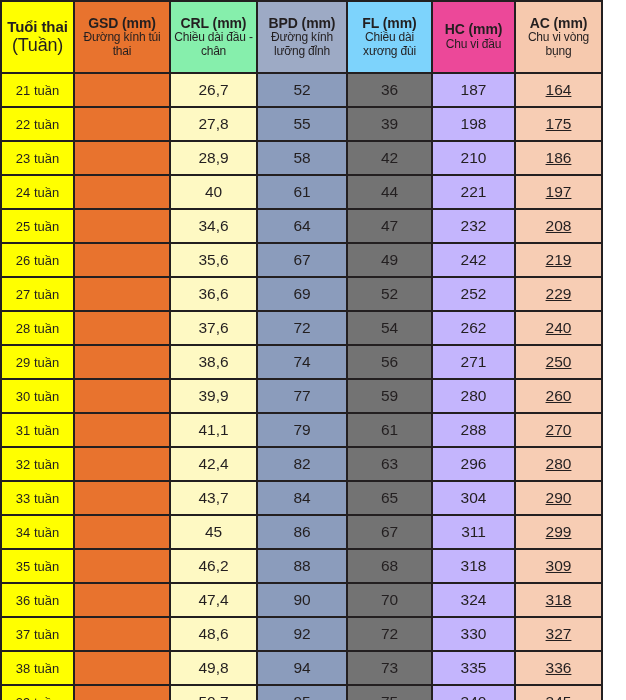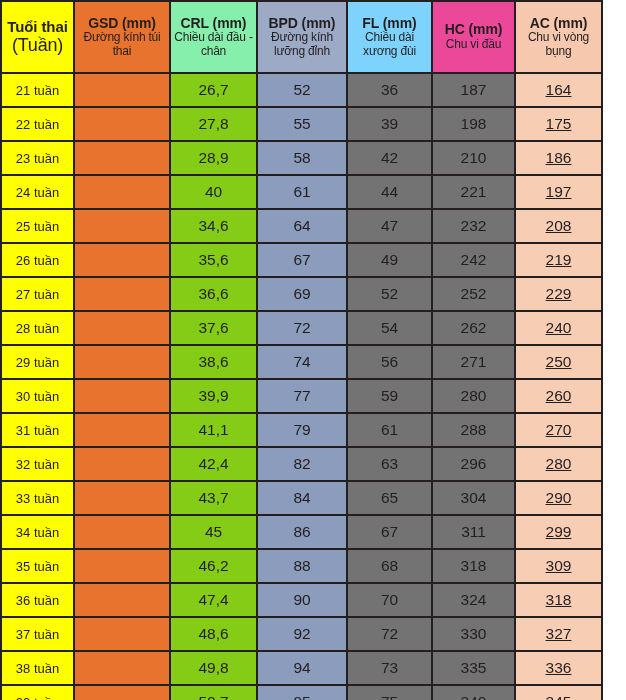--- a/index.html
+++ b/index.html
@@ -63,27 +63,27 @@
   }
   td.cell-age {
     font-size: 13px;
     text-align: left;
     padding-left: 6px;
   }
 
   
   .col-age  { background: #ffff00; }
   .col-gsd  { background: #e8732e; }
-  .col-crl  { background: #84cc16; }
+  .col-crl  { background: #fef9c3; }
   .col-crl-head { background: #86efac; }
   .col-bpd  { background: #8b9cbc; }
   .col-bpd-head { background: #9daac5; }
   .col-fl   { background: #737373; }
   .col-fl-head { background: #7dd3fc; }
-  .col-hc   { background: #737373; }
+  .col-hc   { background: #c4b5fd; }
   .col-hc-head { background: #ec4899; }
   .col-ac   { background: #f7cdb4; text-decoration: underline; }
   .col-ac-head { background: #f6c9ae; }
 </style>
 </head>
 <body>
 
 <table id="fetal-table">
   <colgroup>
     <col class="c-age">

